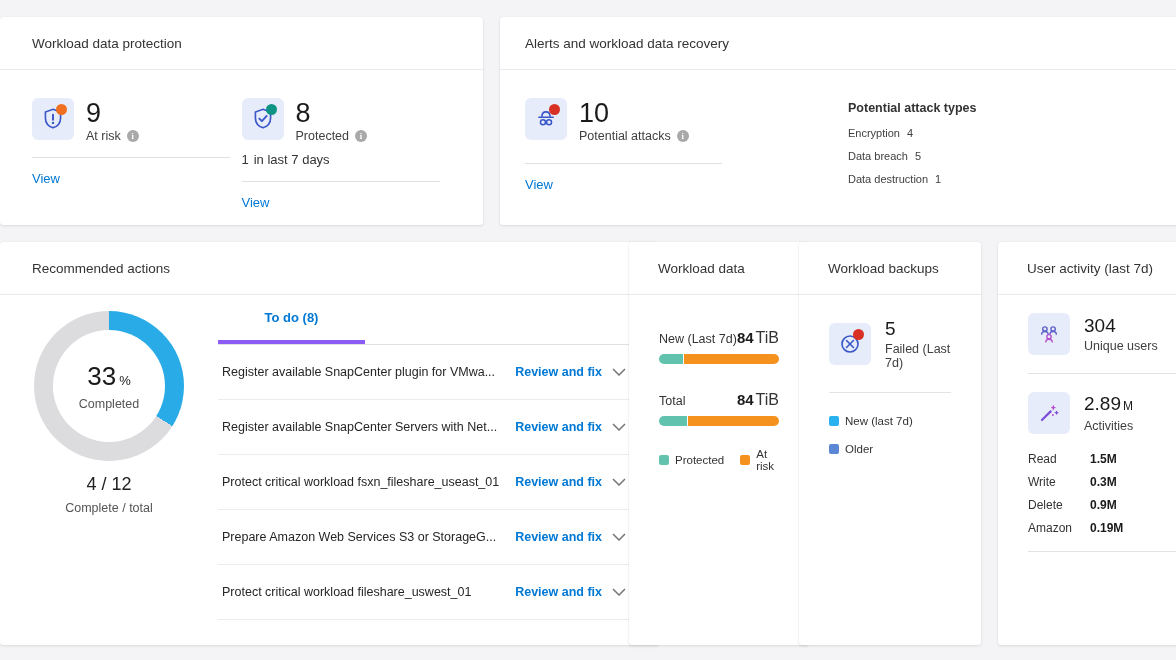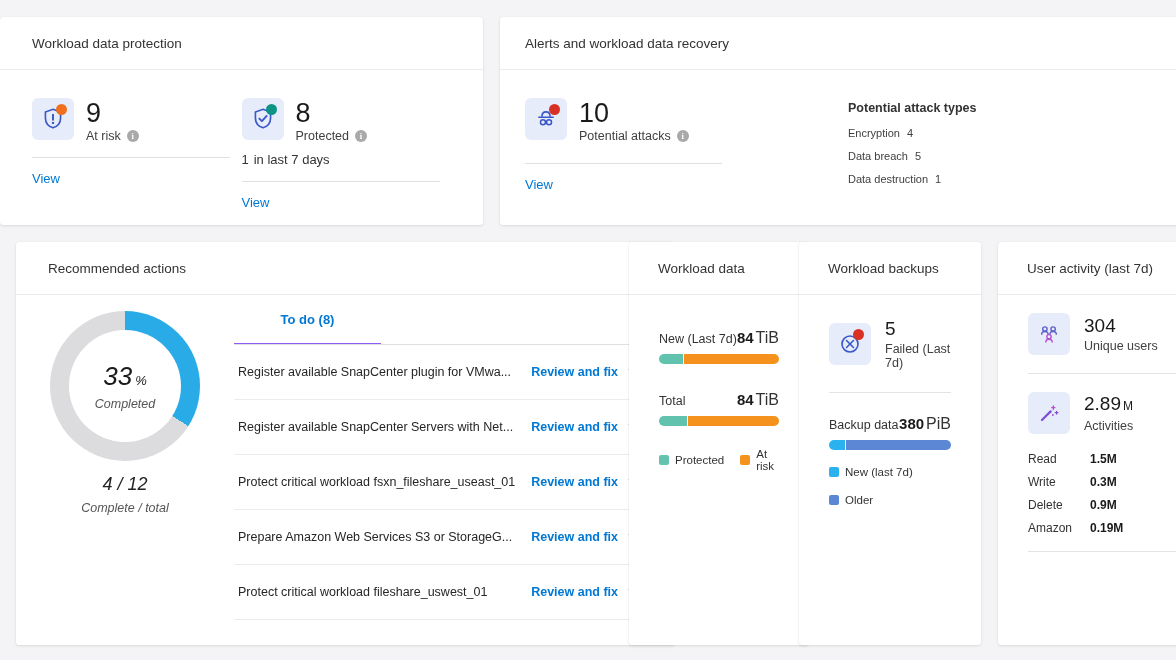--- a/index.html
+++ b/index.html
@@ -43,38 +43,38 @@
   
   #card-alerts { left:500px; top:17px; width:760px; height:208px; }
   .alerts-body { display:flex; padding:28px 25px 0 25px; }
   .alerts-left { width:323px; }
   .attack-types { padding-top:3px; }
   .attack-heading { font-size:12.5px; font-weight:700; color:#333; margin-bottom:12px; }
   .attack-item { font-size:11px; color:#404040; margin-bottom:11px; }
   .attack-item .av { margin-left:7px; }
 
   
-  #card-recommended { left:16px; top:242px; width:659px; height:403px; }
-  .donut-col { position:absolute; left:0; top:53px; width:218px; text-align:center;font-style:italic; }
+  #card-recommended { left:0; top:242px; width:659px; height:403px; }
+  .donut-col { position:absolute; left:0; top:53px; width:218px; text-align:center; }
   .donut { position:relative; width:150px; height:150px; border-radius:50%; margin:16px auto 0; }
   .donut::before { content:""; position:absolute; left:19px; top:19px; width:112px; height:112px;
                    background:#fff; border-radius:50%; }
   .donut-center { position:absolute; inset:0; display:flex; flex-direction:column;
                   align-items:center; justify-content:center; }
   .donut-pct { font-size:26px; color:#1a1a1a; line-height:28px; }
   .donut-pct .pct-sym { font-size:13px; margin-left:3px; }
   .donut-caption { font-size:12.5px; color:#555; margin-top:2px; }
   .donut-ratio { font-size:18px; color:#222; margin-top:13px; }
   .donut-ratio-caption { font-size:12.5px; color:#555; margin-top:6px; }
 
   .list-col { position:absolute; left:218px; right:7px; top:53px; bottom:0; }
   .tab-bar { display:flex; height:50px; border-bottom:1px solid #e0e0e0; }
   .tab { width:147px; display:flex; align-items:center; justify-content:center;
          font-size:13px; color:#404040; cursor:pointer; }
-  .tab.active { color:#0078D4; font-weight:700; border-bottom:1px solid #8b5cf6; }
+  .tab.active { color:#0078D4; font-weight:700; border-bottom:4px solid #8b5cf6; }
   .action-row { height:55px; display:flex; align-items:center; border-bottom:1px solid #ececec;
                 padding:0 26px 0 4px; }
   .action-title { flex:1; font-size:12.5px; color:#262626; white-space:nowrap; overflow:hidden; }
   .action-link { font-size:12.5px; font-weight:700; color:#0078D4; white-space:nowrap; cursor:pointer; }
   .chev { margin-left:10px; cursor:pointer; display:inline-flex; }
 
   .scrollbar { position:absolute; right:0; top:51px; bottom:23px; width:10px; background:#f3f3f3; }
   .scroll-arrow-up, .scroll-arrow-down { position:absolute; left:1px; width:0; height:0; }
   .scroll-arrow-up { top:5px; border-left:4px solid transparent; border-right:4px solid transparent;
                      border-bottom:6px solid #b9b9b9; }
@@ -323,30 +323,20 @@
             <line x1="15.2" y1="8.8" x2="8.8" y2="15.2" stroke="#3A57C8" stroke-width="1.5" stroke-linecap="round"></line>
           </svg>
           <span class="badge red"></span>
         </div>
         <div class="stat-text">
           <div class="mini-value">5</div>
           <div class="mini-label">Failed (Last 7d)</div>
         </div>
       </div>
       <div class="hr" style="margin:22px 0;"></div>
-      <div>
-        <div class="bar-label-row">
-          <span class="bar-label">Backup data</span>
-          <span class="bar-value"><span>380</span><span class="bar-unit">PiB</span></span>
-        </div>
-        <div class="stack-bar">
-          <div class="seg bright-blue" style="width: 13%;"></div>
-          <div class="seg steel-blue" style="width: 86%;"></div>
-        </div>
-      </div>
       <div class="legend-vert">
         <div class="legend-item">
             <span class="legend-swatch bright-blue"></span>
             <span>New (last 7d)</span>
           </div>
         <div class="legend-item">
             <span class="legend-swatch steel-blue"></span>
             <span>Older</span>
           </div>
       </div>

